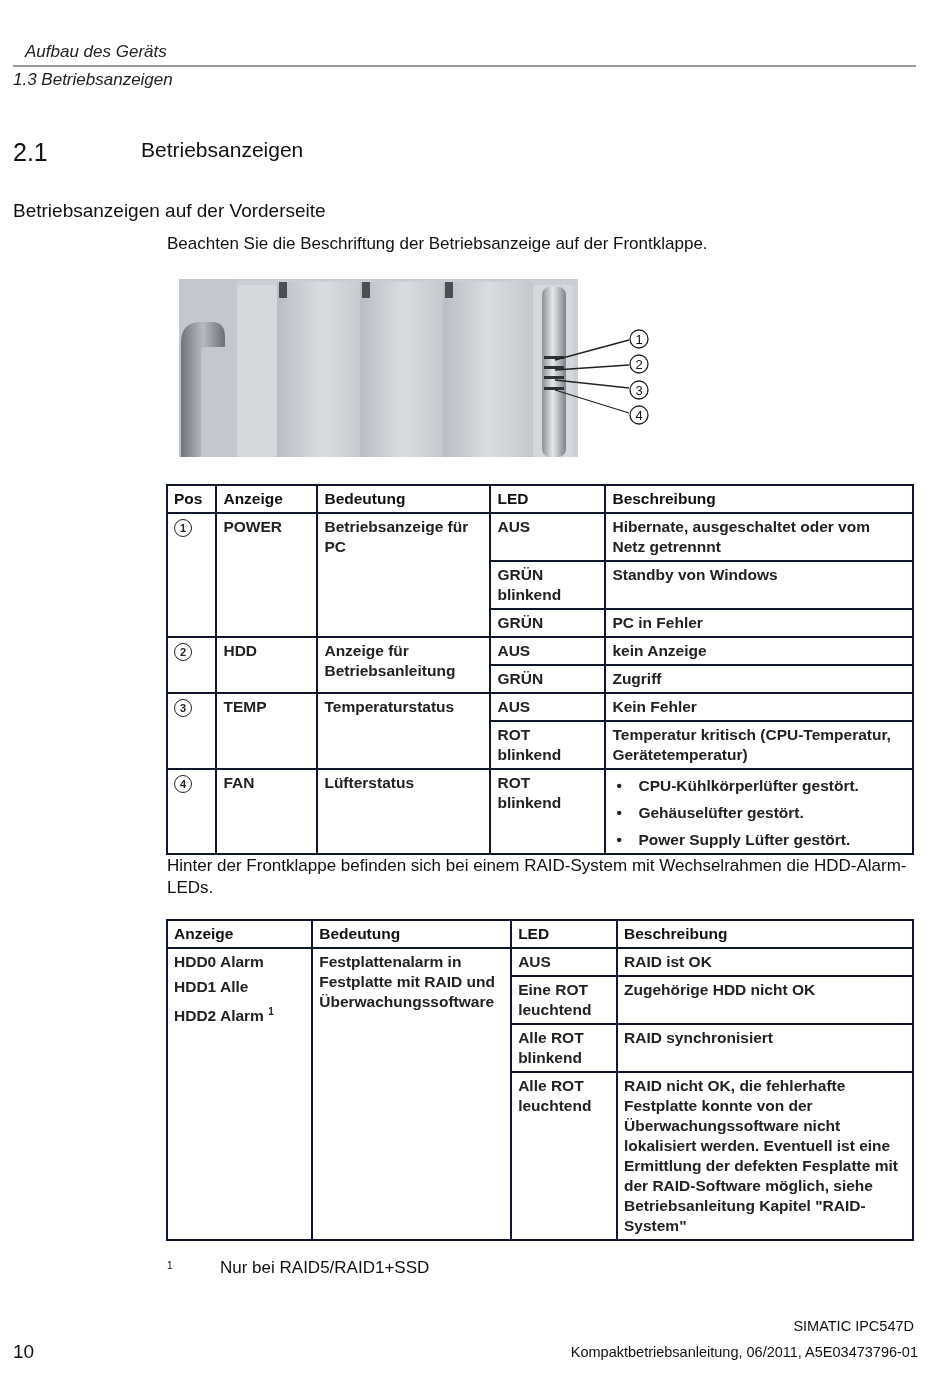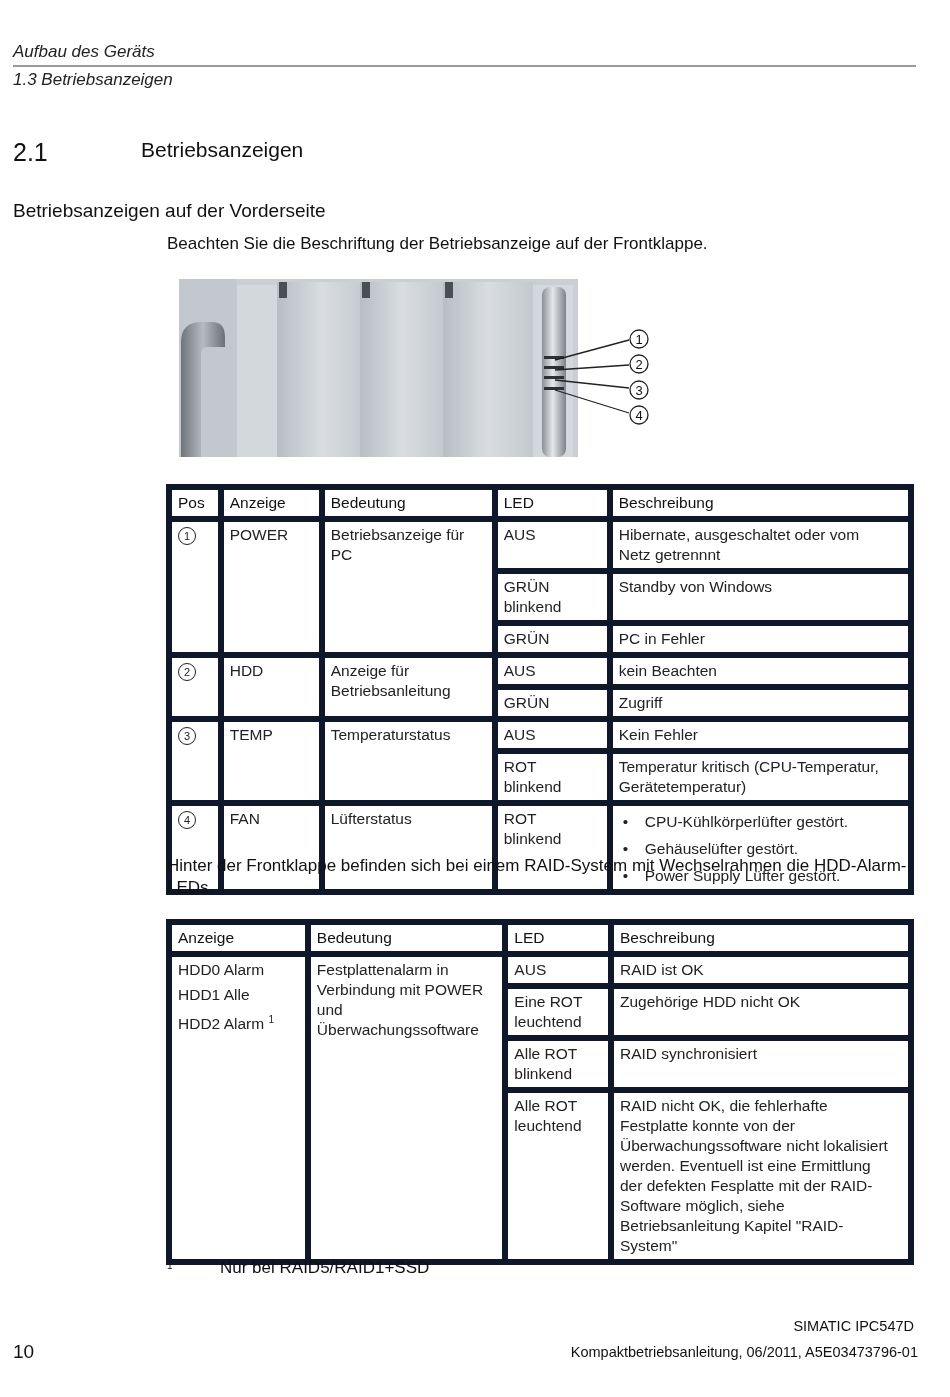--- a/index.html
+++ b/index.html
@@ -12,43 +12,43 @@
   .h1-title { left: 141px; top: 138px; font-size: 21px; }
   .h2 { left: 13px; top: 200px; font-size: 19px; }
   .p { left: 167px; font-size: 17px; line-height: 22px; }
 
   
   .photo { left: 167px; top: 277px; width: 411px; height: 180px; overflow: hidden; background: #d6dbe0; }
   .callouts { left: 540px; top: 320px; width: 120px; height: 110px; }
 
   
   table.t { position: absolute; border-collapse: collapse; font-size: 15.5px; line-height: 20px; color: #222; }
-  table.t td, table.t th { border: 6px solid #0f172a; vertical-align: top; text-align: left;
-                           padding: 3px 13px 3px 6px; font-weight: normal; }
+  table.t td, table.t th { border: 2px solid #0f172a; vertical-align: top; text-align: left;
+                           padding: 3px 13px 3px 6px; font-weight: bold; }
   table.t th { color: #111; }
   table.t1 { left: 166px; top: 484px; width: 748px; }
   table.t2 { left: 166px; top: 919px; width: 748px; }
   .circnum { display: inline-block; width: 16px; height: 16px; border: 1.2px solid #222; border-radius: 50%;
              font-size: 11px; line-height: 16px; text-align: center; margin-top: 2px; }
   ul.bl { margin: 0; padding-left: 26px; list-style: none; }
   ul.bl li { position: relative; margin-bottom: 7px; }
   ul.bl li:last-child { margin-bottom: 0; }
   ul.bl li::before { content: "\2022"; position: absolute; left: -22px; }
   sup { font-size: 10px; }
 
   .footnote-mark { left: 167px; top: 1260px; font-size: 10px; }
   .footnote-text { left: 220px; top: 1258px; font-size: 17px; }
   .footer-product { right: 36px; top: 1318px; font-size: 14.5px; }
   .footer-page { left: 13px; top: 1341px; font-size: 19px; }
   .footer-doc { right: 32px; top: 1344px; font-size: 14.5px; }
 </style>
 </head>
 <body>
 
-<div class="abs running-head" style="top:42px;">Aufbau des Geräts</div>
+<div class="abs running-head" style="top:42px;margin-left:12px;">Aufbau des Geräts</div>
 <div class="abs rh-rule"></div>
 <div class="abs running-head" style="top:70px;">1.3 Betriebsanzeigen</div>
 
 <div class="abs h1-num">2.1</div>
 <div class="abs h1-title">Betriebsanzeigen</div>
 <div class="abs h2">Betriebsanzeigen auf der Vorderseite</div>
 <div class="abs p" style="top:233px;">Beachten Sie die Beschriftung der Betriebsanzeige auf der Frontklappe.</div>
 
 <div class="abs photo">
   <svg width="411" height="180" viewBox="0 0 411 180">
@@ -141,21 +141,21 @@
   <tr>
     <td>GRÜN</td>
     <td>PC in Fehler</td>
   </tr>
 
   <tr>
     <td rowspan="2"><span class="circnum">2</span></td>
     <td rowspan="2">HDD</td>
     <td rowspan="2"><span style="display:inline-block;width:140px">Anzeige für Betriebsanleitung</span></td>
     <td>AUS</td>
-    <td>kein Beachten</td>
+    <td>kein Anzeige</td>
   </tr>
   <tr>
     <td>GRÜN</td>
     <td>Zugriff</td>
   </tr>
 
   <tr>
     <td rowspan="2"><span class="circnum">3</span></td>
     <td rowspan="2">TEMP</td>
     <td rowspan="2">Temperaturstatus</td>
@@ -198,21 +198,21 @@
     <th>Bedeutung</th>
     <th>LED</th>
     <th>Beschreibung</th>
   </tr>
   <tr>
     <td rowspan="4">
       <div style="margin-bottom:5px">HDD0 Alarm</div>
       <div style="margin-bottom:5px">HDD1 Alle</div>
       <div><span>HDD2 Alarm</span> <sup>1</sup></div>
     </td>
-    <td rowspan="4">Festplattenalarm in Verbindung mit POWER und Überwachungssoftware</td>
+    <td rowspan="4">Festplattenalarm in Festplatte mit RAID und Überwachungssoftware</td>
     <td>AUS</td>
     <td>RAID ist OK</td>
   </tr>
   <tr>
     <td><span style="display:inline-block;width:78px">Eine ROT leuchtend</span></td>
     <td>Zugehörige HDD nicht OK</td>
   </tr>
   <tr>
     <td><span style="display:inline-block;width:78px">Alle ROT blinkend</span></td>
     <td>RAID synchronisiert</td>

